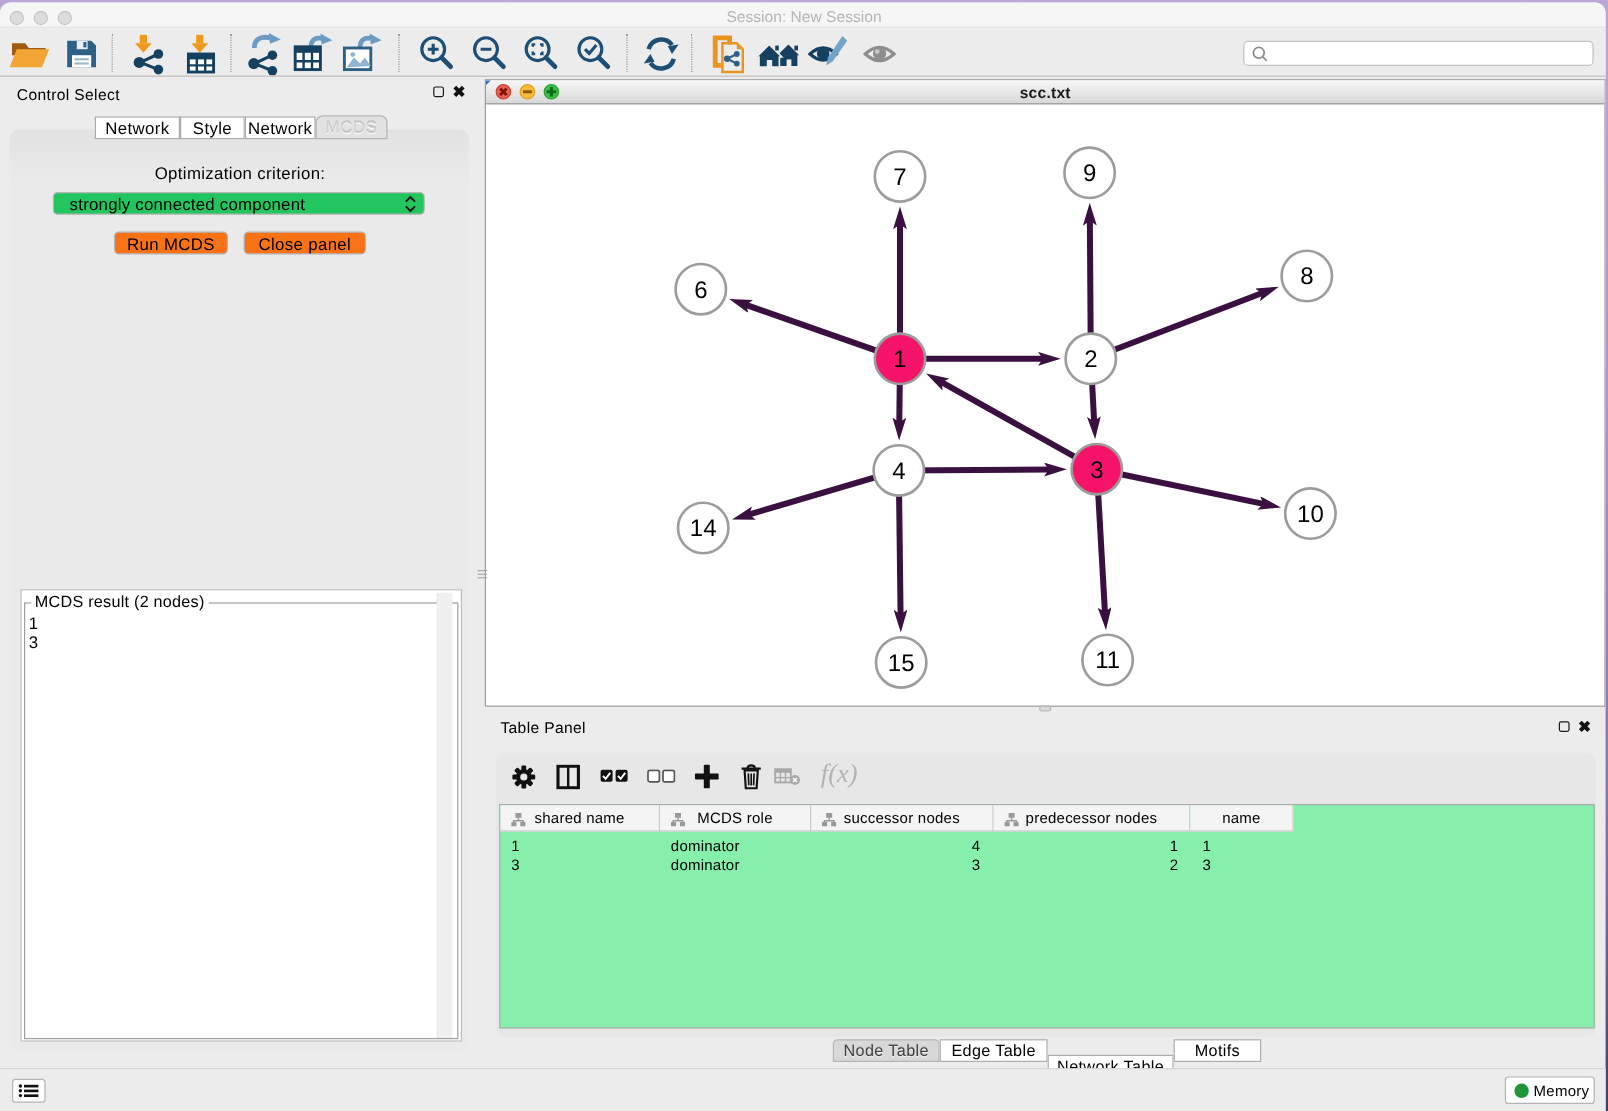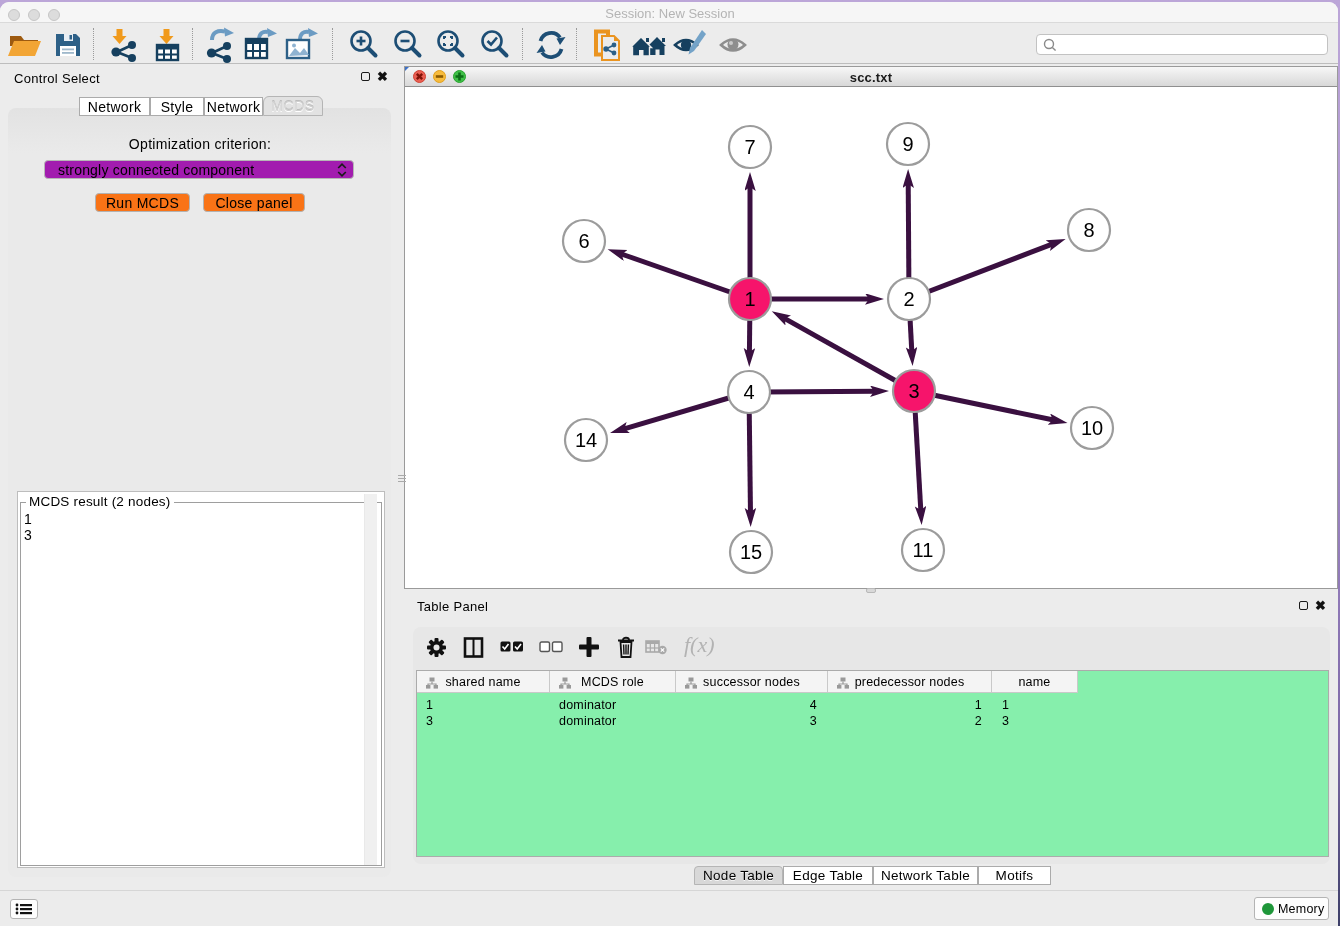--- a/index.html
+++ b/index.html
@@ -32,21 +32,21 @@
   letter-spacing:0.3px; padding-top:1px; z-index:3; }
 .tabsel { background:#e2e2e2; border-color:#b5b5b5; color:#d0d0d0;
   text-shadow:0 1px 0 #ffffff, 0 -1px 0 #bdbdbd; border-radius:6px 6px 0 0;
   letter-spacing:0.6px; }
 #cp-inner { position:absolute; left:8px; top:108px; width:383px; height:769px;
   background:linear-gradient(#e2e2e2 0px, #e6e6e6 22px, #eaeaea 45px, #eaeaea 100%);
   border-radius:8px; }
 #opt-label { position:absolute; left:0px; top:136px; width:400px; text-align:center;
   font-size:14px; letter-spacing:0.3px; }
 #dropdown { position:absolute; left:44px; top:160px; width:310px; height:19px;
-  background:#a21caf; border:1px solid #b6b6b6; border-radius:4px;
+  background:#22c55e; border:1px solid #b6b6b6; border-radius:4px;
   font-size:14px; padding:1px 0 0 13px; letter-spacing:0.2px; }
 .btn { position:absolute; top:193px; height:19px; background:#f97316;
   border:1px solid #b2b2b2; border-radius:4px; font-size:14px;
   text-align:center; letter-spacing:0.3px; padding-top:1px; }
 #result-panel { position:absolute; left:17px; top:491px; width:368px; height:377px;
   background:#fff; border:1px solid #bdbdbd; }
 #result-fs { position:absolute; left:2px; top:10px; width:362px; height:364px;
   border:1px solid #9e9e9e; }
 #result-legend { position:absolute; left:5px; top:-9px; background:#fff;
   padding:0 3px; font-size:13.5px; letter-spacing:0.2px; }
@@ -68,21 +68,21 @@
 #tbl { position:absolute; left:416px; top:670px; width:913px; height:187px;
   background:#86efac; border:1px solid #ababab; }
 .th { position:absolute; top:0; height:22px; background:#f4f4f4;
   border-right:1px solid #c9c9c9; border-bottom:1px solid #c9c9c9;
   font-size:12.5px; text-align:center; padding-top:4px; letter-spacing:0.2px; }
 .td { position:absolute; font-size:12.5px; letter-spacing:0.2px; }
 .sorti { position:absolute; left:9px; top:6px; fill:#999; }
 .btab { position:absolute; top:866px; height:19px; background:#fff;
   border:1px solid #ababab; font-size:13.5px; text-align:center;
   letter-spacing:0.3px; padding-top:1px; color:#000; }
-.btabsel { background:#d8d8d8; border-color:#b5b5b5; color:#000000;
+.btabsel { background:#d8d8d8; border-color:#b5b5b5; color:#404040;
   text-shadow:0 1px 0 #f8f8f8, 0 -1px 0 #c0c0c0; border-radius:4px 4px 0 0; }
 
 #statusbar { position:absolute; left:0; top:890px; right:2px; height:36px;
   background:#ececec; border-top:1px solid #d6d6d6; }
 #listbtn { position:absolute; left:10px; top:899px; width:28px; height:20px;
   background:#fdfdfd; border:1px solid #b4b4b4; border-radius:3px; }
 #membtn { position:absolute; left:1254px; top:897px; width:75px; height:23px;
   background:#fdfdfd; border:1px solid #b4b4b4; border-radius:3px;
   font-size:12.5px; padding:4px 0 0 23px; letter-spacing:0.2px; }
 </style></head>
@@ -458,21 +458,21 @@
   <div class="td" style="left:545px;top:27px;width:20px;text-align:right;">1</div>
   <div class="td" style="left:585px;top:27px;">1</div>
   <div class="td" style="left:9px;  top:43px;">3</div>
   <div class="td" style="left:142px;top:43px;">dominator</div>
   <div class="td" style="left:380px;top:43px;width:20px;text-align:right;">3</div>
   <div class="td" style="left:545px;top:43px;width:20px;text-align:right;">2</div>
   <div class="td" style="left:585px;top:43px;">3</div>
 </div>
 <div class="btab btabsel" style="left:694px; width:89px;">Node Table</div>
 <div class="btab" style="left:783px; width:90px;">Edge Table</div>
-<div class="btab" style="left:873px; width:105px;">Network Table</div>
+<div class="btab" style="left:873px; width:105px;margin-top:13px;">Network Table</div>
 <div class="btab" style="left:978px; width:73px;">Motifs</div>
 
 <div id="statusbar"></div>
 <div id="listbtn">
   <svg width="18" height="14" style="position:absolute;left:4px;top:2px;">
     <circle cx="2" cy="3" r="1.4" fill="#111"></circle>
       <rect x="5" y="2" width="12" height="2.2" fill="#111"></rect>
     <circle cx="2" cy="7" r="1.4" fill="#111"></circle>
       <rect x="5" y="6" width="12" height="2.2" fill="#111"></rect>
     <circle cx="2" cy="11" r="1.4" fill="#111"></circle>

